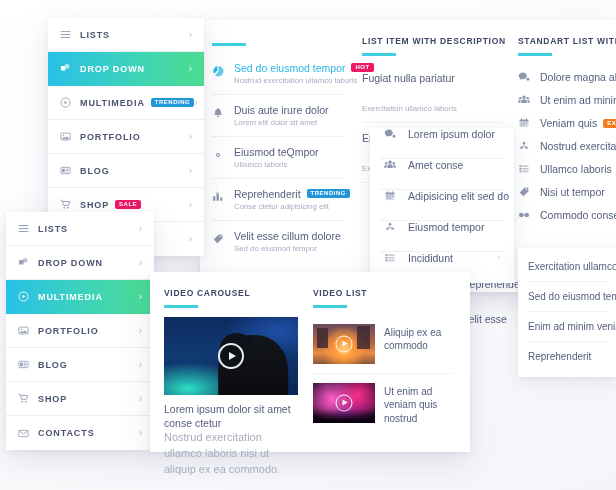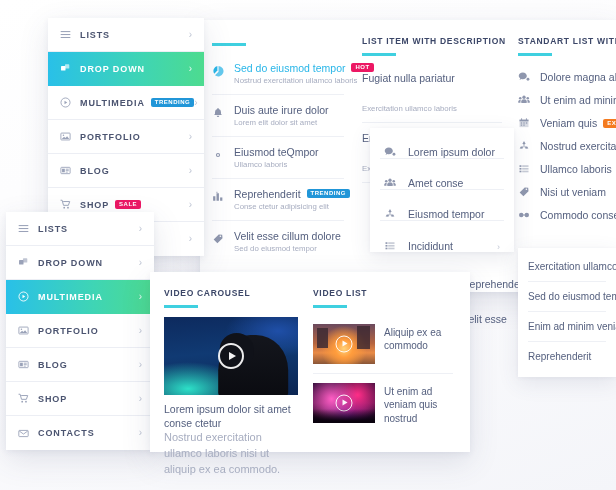--- a/index.html
+++ b/index.html
@@ -76,21 +76,21 @@
 
   
   .plain-row {
     font-size:10px; color:#55607f; padding:9px 0; border-bottom:1px solid #eef0f5;
     white-space:nowrap;
   }
   .plain-row:last-child { border-bottom:none; }
 
   
   .flyout-row {
-    display:flex; align-items:flex-end; height:31px; padding:0 4px;
+    display:flex; align-items:flex-start; height:31px; padding:0 4px;
     border-bottom:1px solid #eef0f5; position:relative;
   }
   .flyout-row:last-child { border-bottom:none; }
   .flyout-ico { width:24px; flex:0 0 24px; color:#8f97ae; display:flex; align-items:center;}
   .flyout-txt { font-size:10.5px; color:#55607f; white-space:nowrap; }
   .flyout-arrow { margin-left:auto; color:#c3c8d6; font-size:9px; }
 
   
   .vc-thumb { position:relative; width:100%; height:78px; overflow:hidden; }
   .vc-thumb .sky {
@@ -341,21 +341,21 @@
             </svg>
         </div>
         <div class="sil-txt">Ullamco laboris</div>
       </div>
       <div class="sil-row">
         <div class="sil-ico">
           <svg width="12" height="12" viewBox="0 0 16 16" fill="currentColor">
               <path d="M13.6 2.4L9 2 2.2 8.8l5 5L14 7l-.4-4.6zm-2.4 3a1.1 1.1 0 1 1 0-2.2 1.1 1.1 0 0 1 0 2.2z"></path>
             </svg>
         </div>
-        <div class="sil-txt">Nisi ut veniam</div>
+        <div class="sil-txt">Nisi ut tempor</div>
       </div>
       <div class="sil-row">
         <div class="sil-ico">
           <svg width="12" height="12" viewBox="0 0 16 16" fill="currentColor">
               <circle cx="4.3" cy="8" r="3"></circle>
               <circle cx="11.7" cy="8" r="3"></circle>
               <rect x="6.8" y="7.3" width="2.4" height="1.4"></rect>
             </svg>
         </div>
         <div class="sil-txt">Commodo consequ</div>
@@ -382,20 +382,36 @@
             <path d="M8 7c-2.1 0-3.6 1.2-3.6 2.7V12h7.2V9.7C11.6 8.2 10.1 7 8 7z"></path>
             <path d="M3 8c-1.6 0-2.7.9-2.7 2v1.6h3V9.7c0-.6.2-1.2.6-1.6A3 3 0 0 0 3 8z"></path>
             <path d="M13 8c1.6 0 2.7.9 2.7 2v1.6h-3V9.7c0-.6-.2-1.2-.6-1.6.3-.1.6-.1.9-.1z"></path>
           </svg>
       </div>
       <div class="flyout-txt">Amet conse</div>
     </div>
     <div class="flyout-row">
       <div class="flyout-ico">
         <svg width="12" height="12" viewBox="0 0 16 16" fill="currentColor">
+            <path d="M2 3.5h12v10H2z" opacity=".35"></path>
+            <path d="M2 3.5h12v2.2H2z"></path>
+            <rect x="3.7" y="7.2" width="1.8" height="1.6"></rect>
+            <rect x="7.1" y="7.2" width="1.8" height="1.6"></rect>
+            <rect x="10.5" y="7.2" width="1.8" height="1.6"></rect>
+            <rect x="3.7" y="10" width="1.8" height="1.6"></rect>
+            <rect x="7.1" y="10" width="1.8" height="1.6"></rect>
+            <rect x="4" y="1.6" width="1.5" height="2.4" rx=".6"></rect>
+            <rect x="10.5" y="1.6" width="1.5" height="2.4" rx=".6"></rect>
+          </svg>
+      </div>
+      <div class="flyout-txt">Adipisicing elit sed do</div>
+    </div>
+    <div class="flyout-row">
+      <div class="flyout-ico">
+        <svg width="12" height="12" viewBox="0 0 16 16" fill="currentColor">
             <path d="M8 1.4L5.8 5.2h1.5v2.3h1.4V5.2h1.5L8 1.4z"></path>
             <path d="M2.2 11.2l4.3.6-.8-1.3 2-1.2-.7-1.2-2 1.2-.8-1.3-2 3.2z"></path>
             <path d="M13.8 11.2l-2-3.2-.8 1.3-2-1.2-.7 1.2 2 1.2-.8 1.3 4.3-.6z"></path>
           </svg>
       </div>
       <div class="flyout-txt">Eiusmod tempor</div>
     </div>
     <div class="flyout-row">
       <div class="flyout-ico">
         <svg width="12" height="12" viewBox="0 0 16 16" fill="currentColor">

